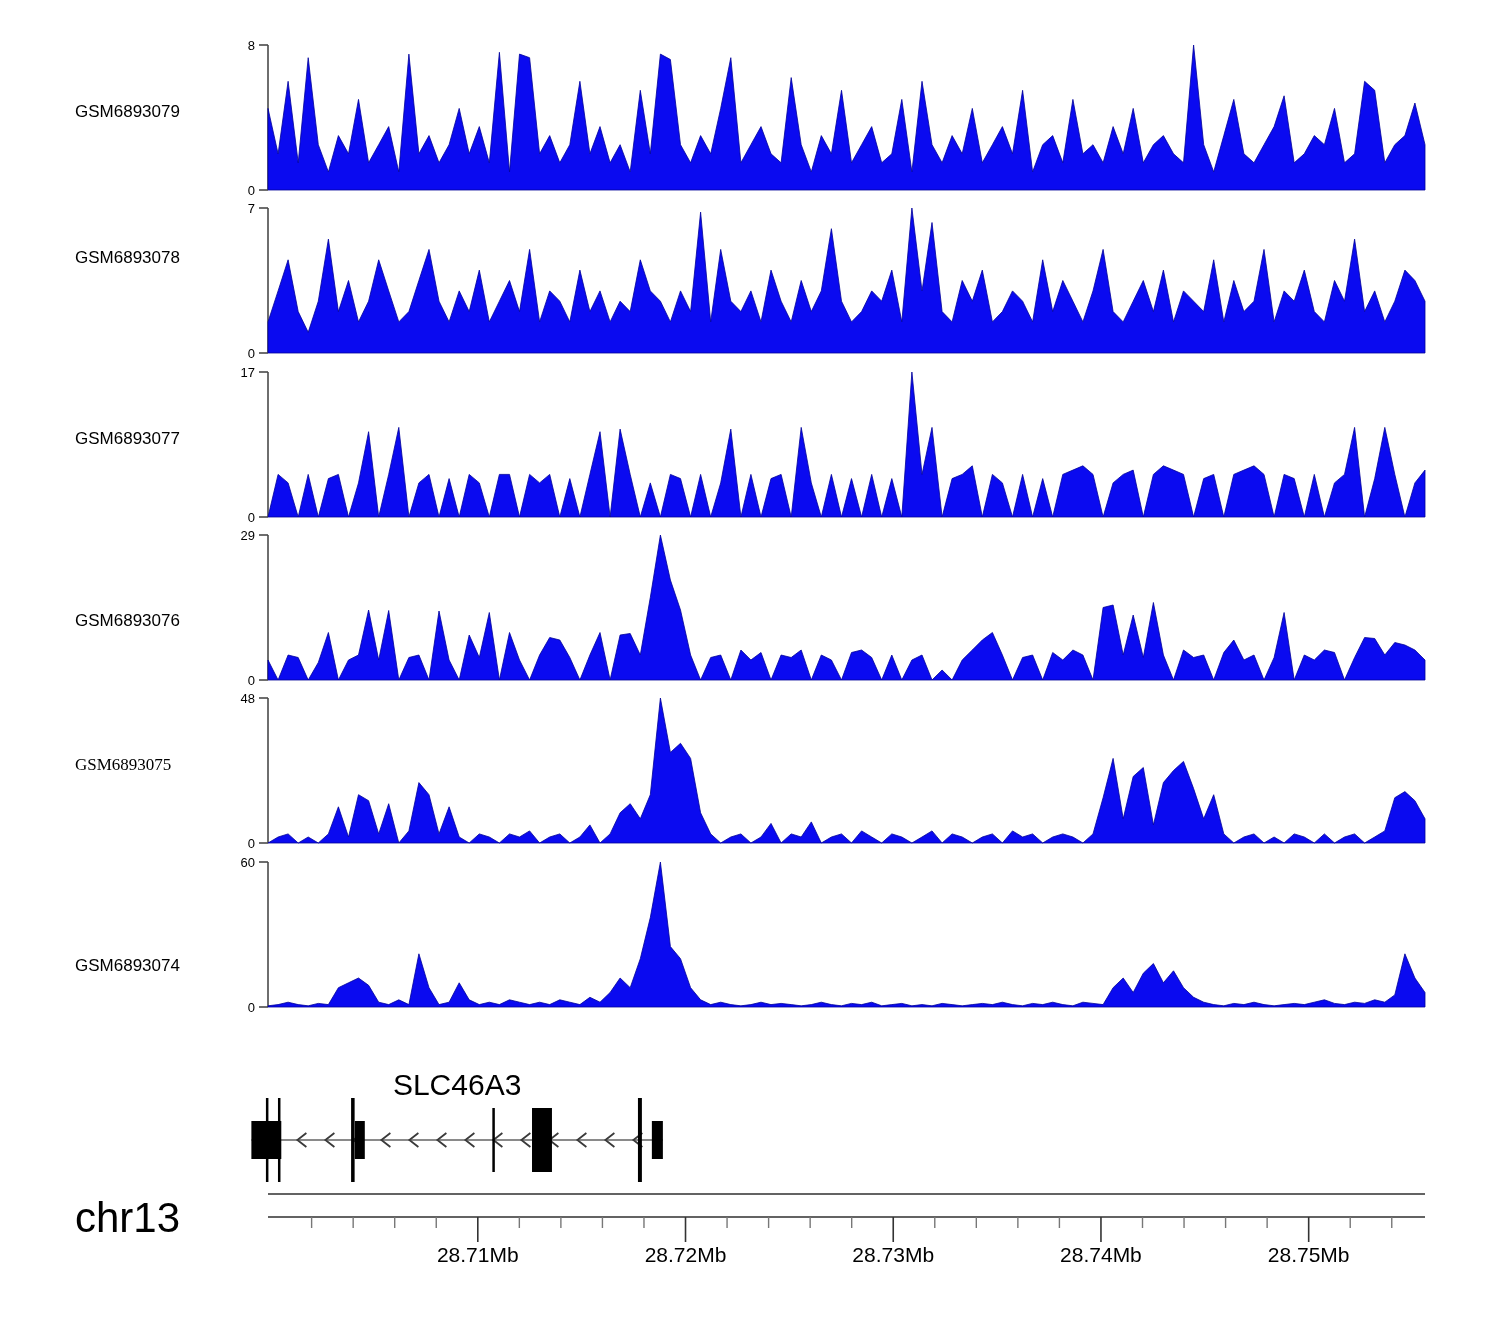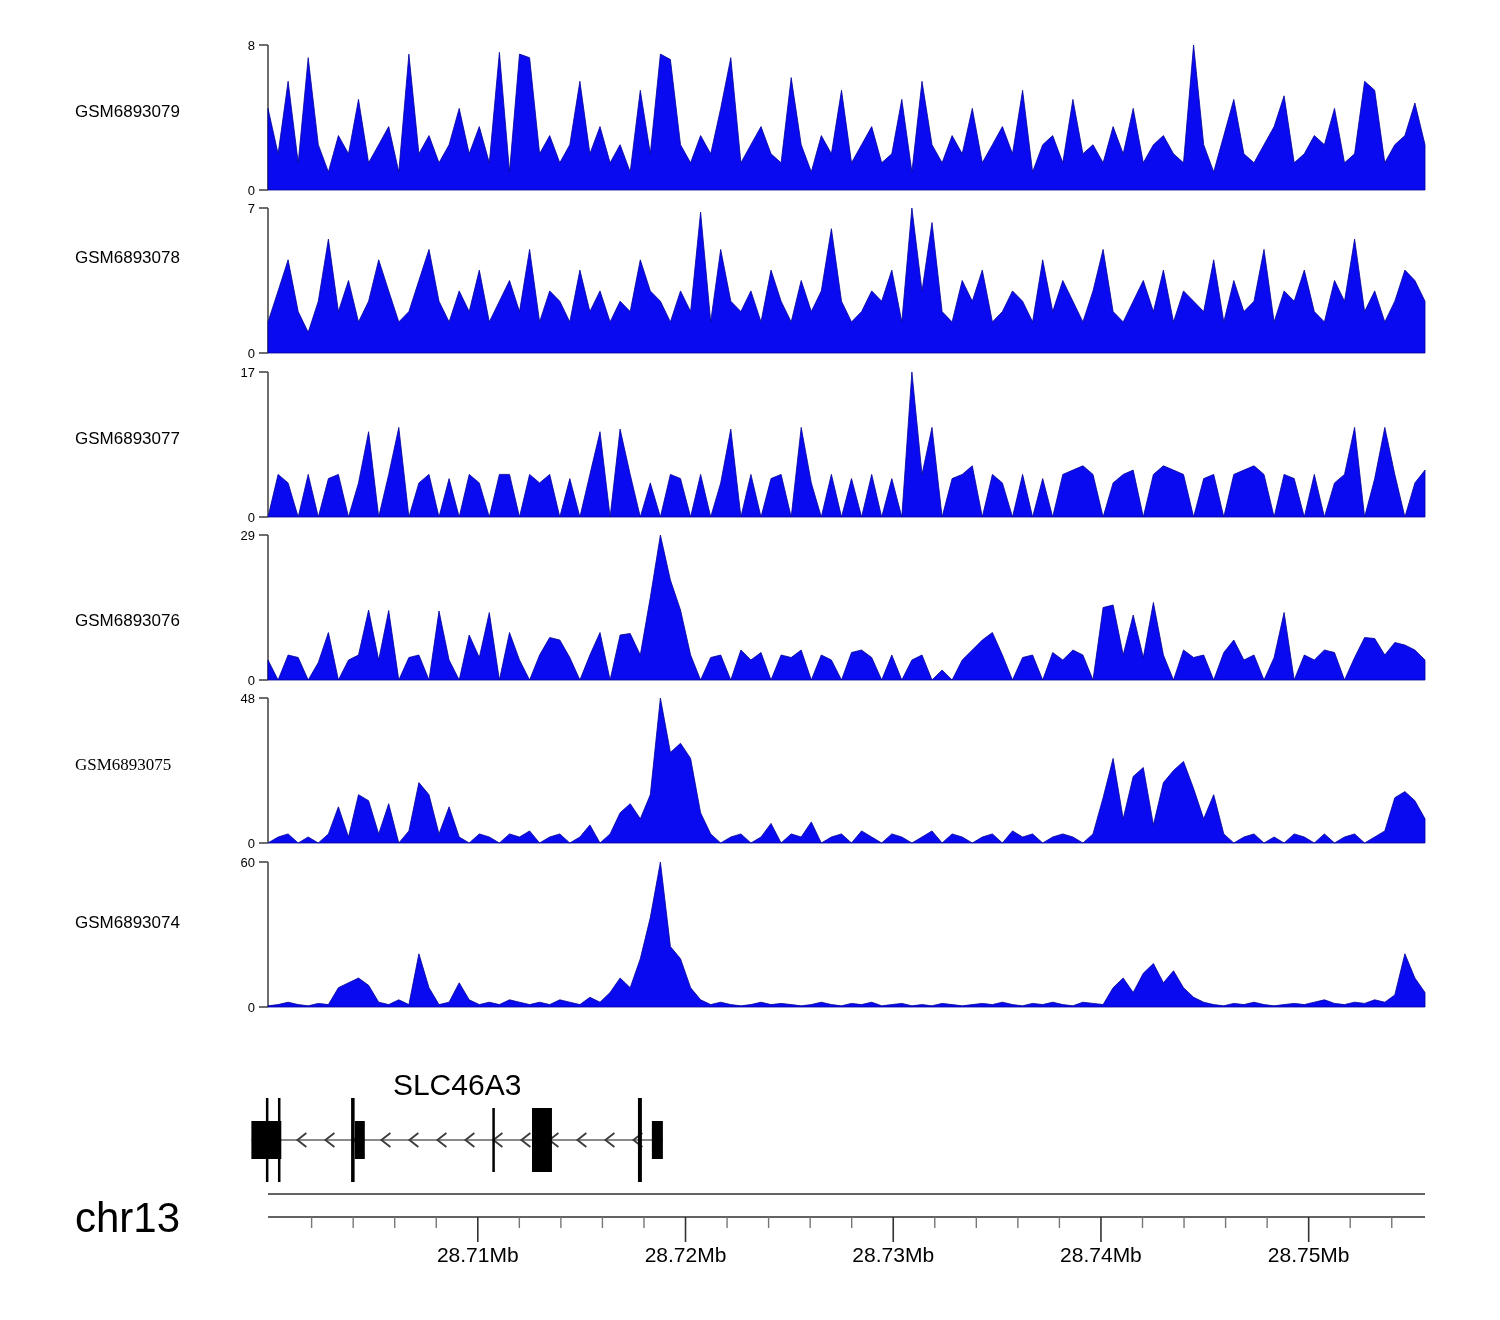--- a/index.html
+++ b/index.html
@@ -64,21 +64,21 @@
         <svg class="track-svg" width="1210" height="165" viewBox="0 0 1210 165" style="left: 230px; top: 688px;">
           <line x1="38" y1="10" x2="38" y2="155" stroke="#4a4a4a" stroke-width="1.6"></line>
           <line x1="29" y1="10" x2="38" y2="10" stroke="#4a4a4a" stroke-width="1.6"></line>
           <line x1="29" y1="155" x2="38" y2="155" stroke="#4a4a4a" stroke-width="1.6"></line>
           <text x="25" y="15" text-anchor="end" font-size="13" fill="#000000">48</text>
           <text x="25" y="160" text-anchor="end" font-size="13" fill="#000000">0</text>
           <polygon points="38,155 38.0,155.0 48.1,149.0 58.1,145.9 68.2,155.0 78.2,149.0 88.3,155.0 98.4,145.9 108.4,118.8 118.5,149.0 128.5,106.7 138.6,112.7 148.7,145.9 158.7,115.7 168.8,155.0 178.9,142.9 188.9,94.6 199.0,106.7 209.0,145.9 219.1,118.8 229.2,149.0 239.2,155.0 249.3,145.9 259.3,149.0 269.4,155.0 279.5,145.9 289.5,149.0 299.6,142.9 309.6,155.0 319.7,149.0 329.8,145.9 339.8,155.0 349.9,149.0 359.9,136.9 370.0,155.0 380.1,145.9 390.1,124.8 400.2,115.7 410.3,130.8 420.3,106.7 430.4,10.0 440.4,64.4 450.5,55.3 460.6,70.4 470.6,124.8 480.7,145.9 490.7,155.0 500.8,149.0 510.9,145.9 520.9,155.0 531.0,149.0 541.0,135.4 551.1,155.0 561.2,145.9 571.2,149.0 581.3,133.9 591.3,155.0 601.4,149.0 611.5,145.9 621.5,155.0 631.6,142.9 641.7,149.0 651.7,155.0 661.8,145.9 671.8,149.0 681.9,155.0 692.0,149.0 702.0,142.9 712.1,155.0 722.1,145.9 732.2,149.0 742.3,155.0 752.3,149.0 762.4,145.9 772.4,155.0 782.5,142.9 792.6,149.0 802.6,145.9 812.7,155.0 822.7,149.0 832.8,145.9 842.9,149.0 852.9,155.0 863.0,145.9 873.1,109.7 883.1,70.4 893.2,130.8 903.2,88.5 913.3,79.5 923.4,136.9 933.4,94.6 943.5,82.5 953.5,73.4 963.6,100.6 973.7,130.8 983.7,106.7 993.8,145.9 1003.8,155.0 1013.9,149.0 1024.0,145.9 1034.0,155.0 1044.1,149.0 1054.1,155.0 1064.2,145.9 1074.3,149.0 1084.3,155.0 1094.4,145.9 1104.5,155.0 1114.5,149.0 1124.6,145.9 1134.6,155.0 1144.7,149.0 1154.8,142.9 1164.8,109.7 1174.9,103.6 1184.9,112.7 1195.0,130.8 1195,155" fill="#0a0af0" stroke="#000099" stroke-width="0.8"></polygon>
         </svg>
       </div>
       <div class="track-row" style="top: 0px;">
-        <div class="track-label" style="top: 913px; text-align: center;">GSM6893074</div>
+        <div class="track-label" style="top: 956px; text-align: center;">GSM6893074</div>
         <svg class="track-svg" width="1210" height="165" viewBox="0 0 1210 165" style="left: 230px; top: 852px;">
           <line x1="38" y1="10" x2="38" y2="155" stroke="#4a4a4a" stroke-width="1.6"></line>
           <line x1="29" y1="10" x2="38" y2="10" stroke="#4a4a4a" stroke-width="1.6"></line>
           <line x1="29" y1="155" x2="38" y2="155" stroke="#4a4a4a" stroke-width="1.6"></line>
           <text x="25" y="15" text-anchor="end" font-size="13" fill="#000000">60</text>
           <text x="25" y="160" text-anchor="end" font-size="13" fill="#000000">0</text>
           <polygon points="38,155 38.0,153.8 48.1,152.6 58.1,150.2 68.2,152.6 78.2,153.8 88.3,151.4 98.4,152.6 108.4,135.7 118.5,130.8 128.5,126.0 138.6,133.3 148.7,150.2 158.7,152.6 168.8,147.8 178.9,152.6 188.9,101.8 199.0,135.7 209.0,152.6 219.1,150.2 229.2,130.8 239.2,147.8 249.3,152.6 259.3,150.2 269.4,152.6 279.5,147.8 289.5,150.2 299.6,152.6 309.6,150.2 319.7,152.6 329.8,147.8 339.8,150.2 349.9,152.6 359.9,145.3 370.0,150.2 380.1,140.5 390.1,126.0 400.2,135.7 410.3,106.7 420.3,65.6 430.4,10.0 440.4,94.6 450.5,106.7 460.6,135.7 470.6,147.8 480.7,152.6 490.7,150.2 500.8,152.6 510.9,153.8 520.9,152.6 531.0,150.2 541.0,152.6 551.1,151.4 561.2,152.6 571.2,153.8 581.3,152.6 591.3,150.2 601.4,152.6 611.5,153.8 621.5,151.4 631.6,152.6 641.7,150.2 651.7,153.8 661.8,152.6 671.8,151.4 681.9,153.8 692.0,152.6 702.0,153.8 712.1,151.4 722.1,152.6 732.2,153.8 742.3,152.6 752.3,151.4 762.4,152.6 772.4,150.2 782.5,152.6 792.6,153.8 802.6,151.4 812.7,152.6 822.7,150.2 832.8,152.6 842.9,153.8 852.9,150.2 863.0,151.4 873.1,152.6 883.1,135.7 893.2,126.0 903.2,140.5 913.3,121.2 923.4,111.5 933.4,130.8 943.5,118.8 953.5,135.7 963.6,145.3 973.7,150.2 983.7,152.6 993.8,153.8 1003.8,151.4 1013.9,152.6 1024.0,150.2 1034.0,152.6 1044.1,153.8 1054.1,152.6 1064.2,151.4 1074.3,152.6 1084.3,150.2 1094.4,147.8 1104.5,151.4 1114.5,152.6 1124.6,150.2 1134.6,151.4 1144.7,147.8 1154.8,150.2 1164.8,142.9 1174.9,101.8 1184.9,126.0 1195.0,140.5 1195,155" fill="#0a0af0" stroke="#000099" stroke-width="0.8"></polygon>
         </svg>
       </div>
     </div>

